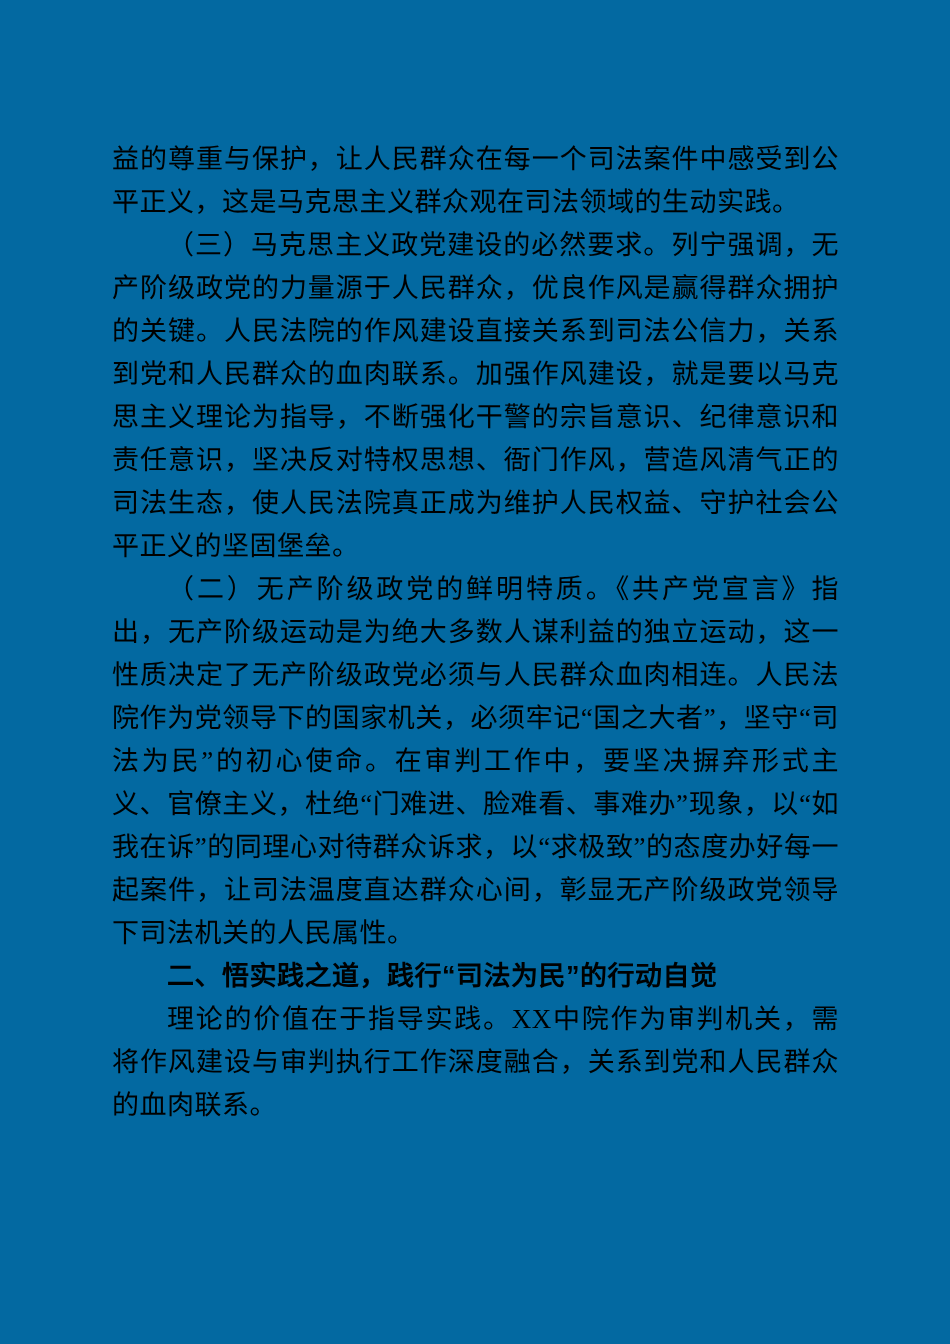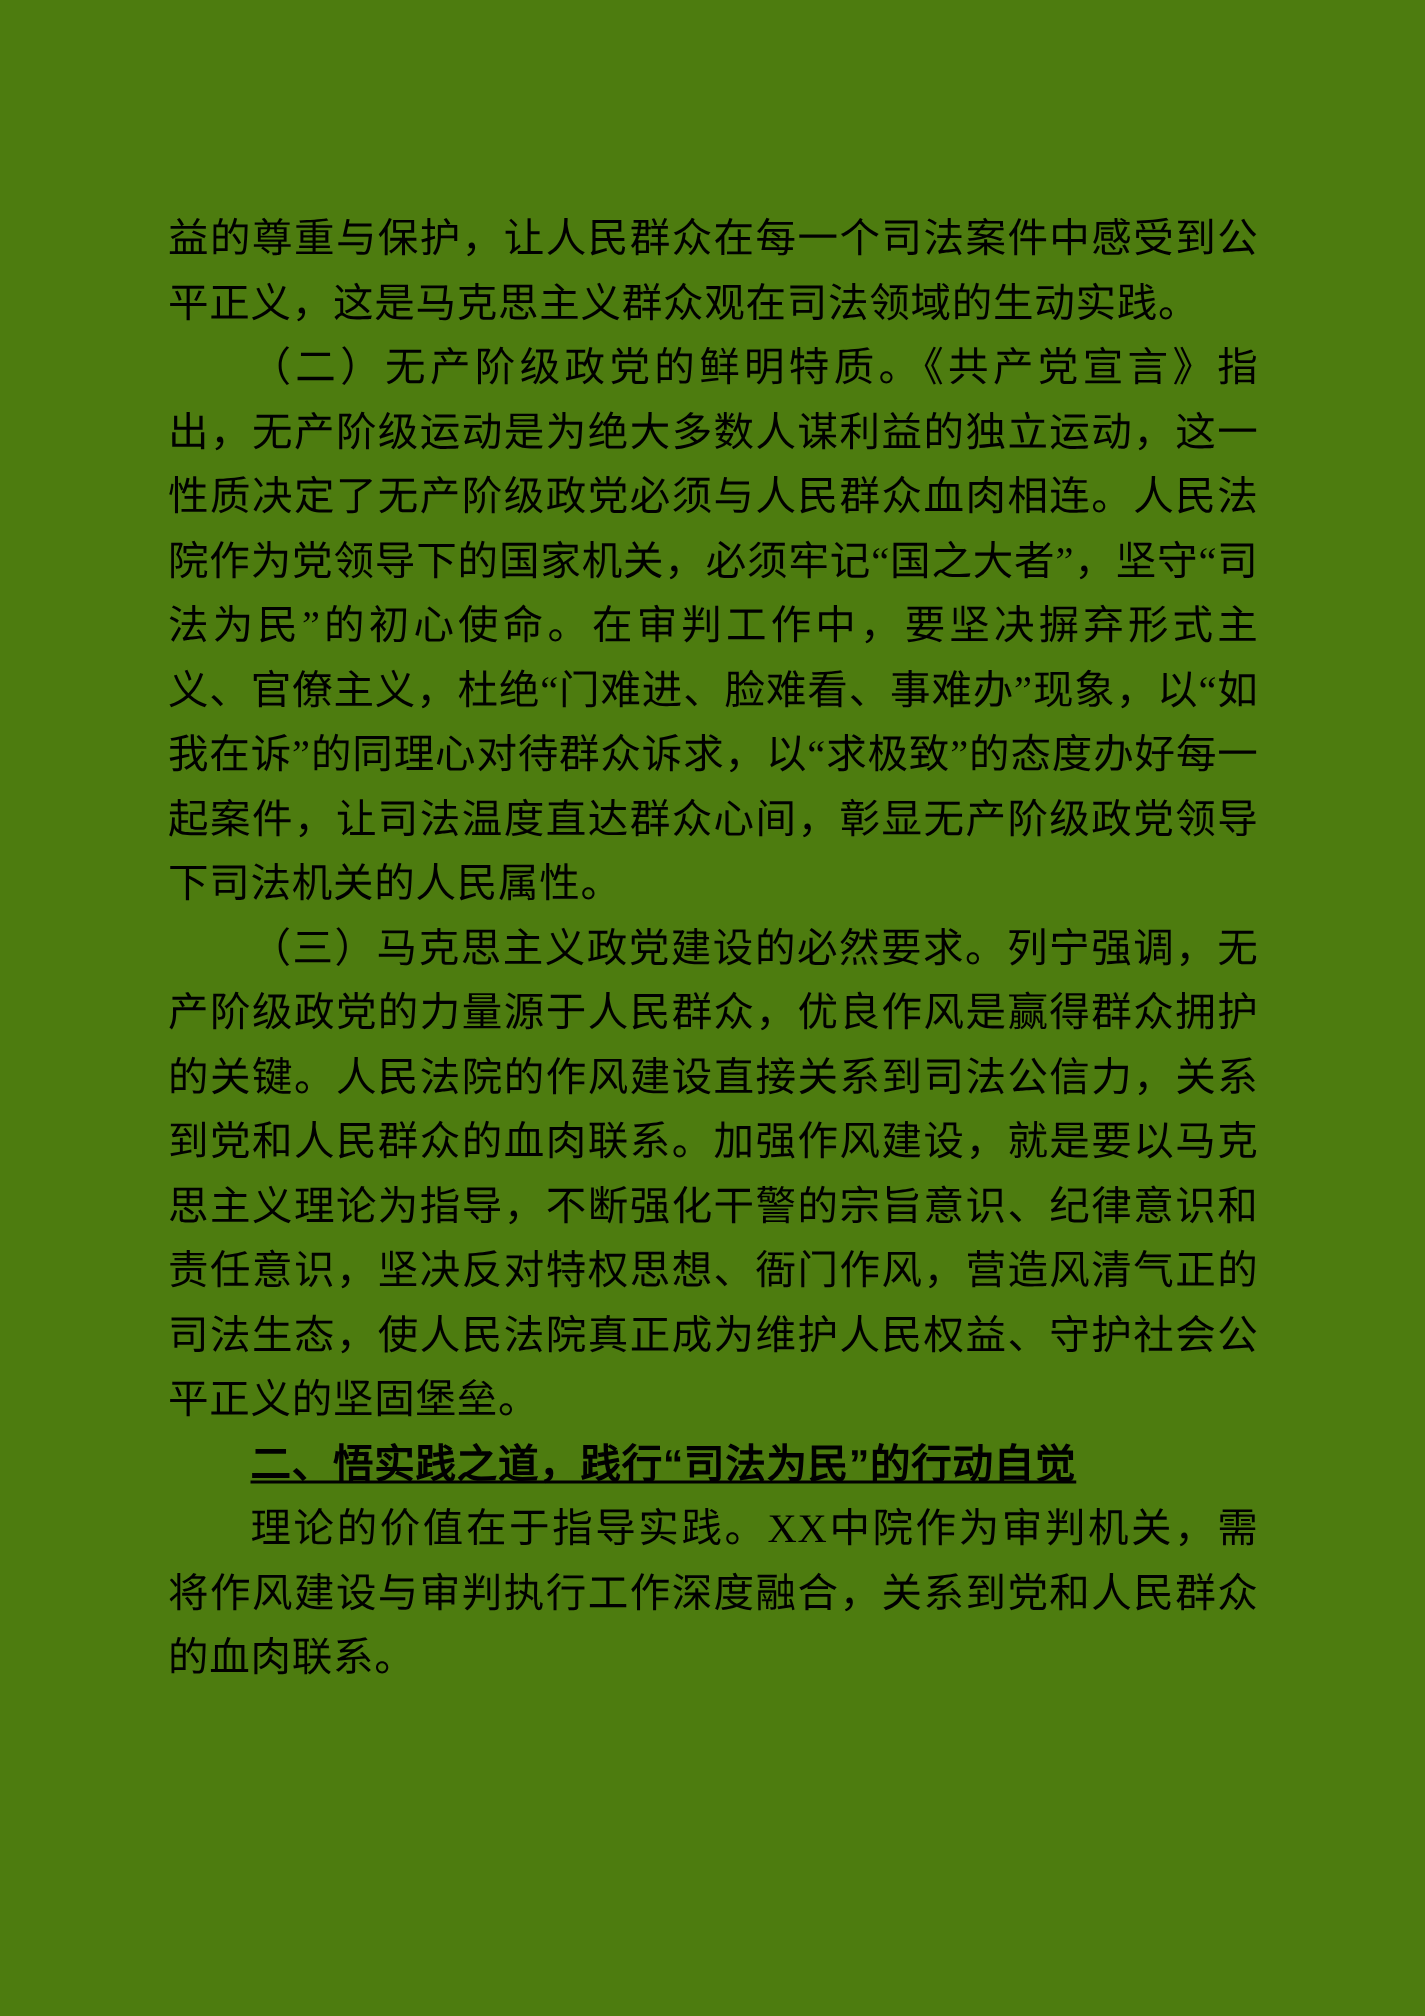--- a/index.html
+++ b/index.html
@@ -8,21 +8,21 @@
   html, body {
     background: #ffffff;
     font-family: "Liberation Serif", "DejaVu Serif", serif;
   }
 
   .page {
     position: relative;
     width: 950px;
     height: 1344px;
     margin: 0 auto;
-    background: #4d7c0f;
+    background: #0369a1;
     padding: 138px 111px 0 112px;
     overflow: hidden;
     color: #000000;
   }
 
   .doc-body p {
     font-size: 27px;
     line-height: 43px;
     text-align: justify;
     text-justify: inter-character;
@@ -33,31 +33,30 @@
 
   .doc-body p.indent {
     text-indent: 55px; 
   }
 
   .doc-body p.heading {
     font-weight: 700;
     font-family: "Liberation Sans", "DejaVu Sans", sans-serif;
     font-size: 27px;
     line-height: 43px;
-    text-decoration: underline;
   }
 </style>
 </head>
 <body>
 
 <div class="page">
   <div class="doc-body">
     <p>益的尊重与保护，让人民群众在每一个司法案件中感受到公平正义，这是马克思主义群众观在司法领域的生动实践。</p>
 
+    <p class="indent">（三）马克思主义政党建设的必然要求。列宁强调，无产阶级政党的力量源于人民群众，优良作风是赢得群众拥护的关键。人民法院的作风建设直接关系到司法公信力，关系到党和人民群众的血肉联系。加强作风建设，就是要以马克思主义理论为指导，不断强化干警的宗旨意识、纪律意识和责任意识，坚决反对特权思想、衙门作风，营造风清气正的司法生态，使人民法院真正成为维护人民权益、守护社会公平正义的坚固堡垒。</p>
+
     <p class="indent">（二）无产阶级政党的鲜明特质。《共产党宣言》指出，无产阶级运动是为绝大多数人谋利益的独立运动，这一性质决定了无产阶级政党必须与人民群众血肉相连。人民法院作为党领导下的国家机关，必须牢记“国之大者”，坚守“司法为民”的初心使命。在审判工作中，要坚决摒弃形式主义、官僚主义，杜绝“门难进、脸难看、事难办”现象，以“如我在诉”的同理心对待群众诉求，以“求极致”的态度办好每一起案件，让司法温度直达群众心间，彰显无产阶级政党领导下司法机关的人民属性。</p>
-
-    <p class="indent">（三）马克思主义政党建设的必然要求。列宁强调，无产阶级政党的力量源于人民群众，优良作风是赢得群众拥护的关键。人民法院的作风建设直接关系到司法公信力，关系到党和人民群众的血肉联系。加强作风建设，就是要以马克思主义理论为指导，不断强化干警的宗旨意识、纪律意识和责任意识，坚决反对特权思想、衙门作风，营造风清气正的司法生态，使人民法院真正成为维护人民权益、守护社会公平正义的坚固堡垒。</p>
 
     <p class="heading indent">二、悟实践之道，践行“司法为民”的行动自觉</p>
 
     <p class="indent">理论的价值在于指导实践。XX中院作为审判机关，需将作风建设与审判执行工作深度融合，关系到党和人民群众的血肉联系。</p>
   </div>
 </div>
 
 </body></html>

